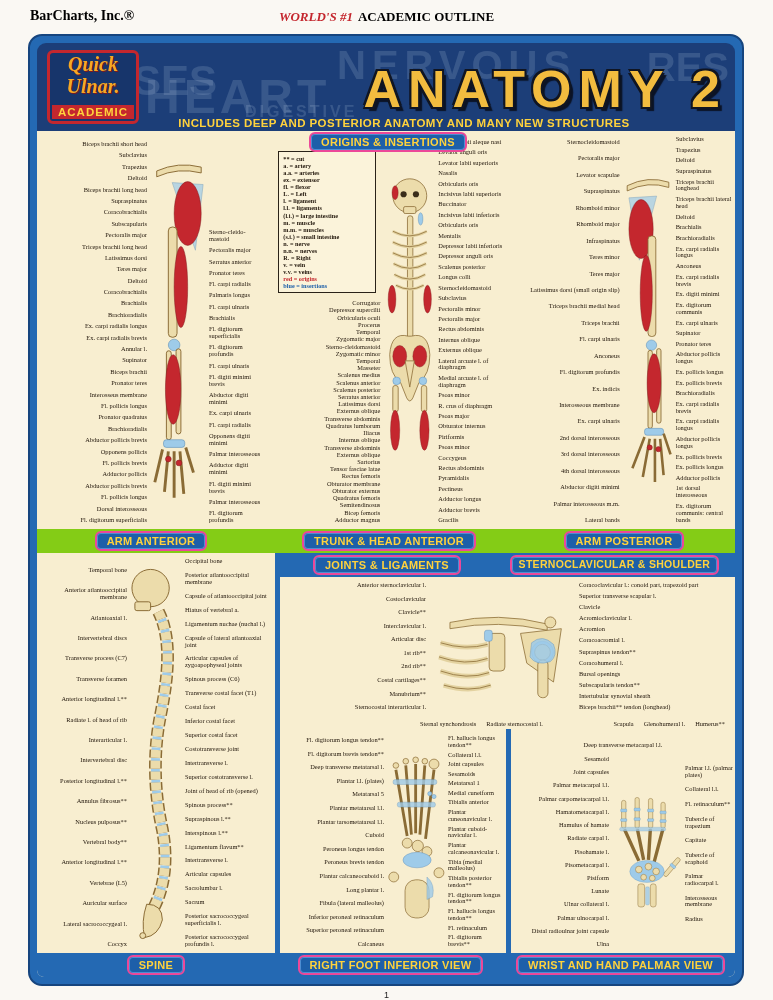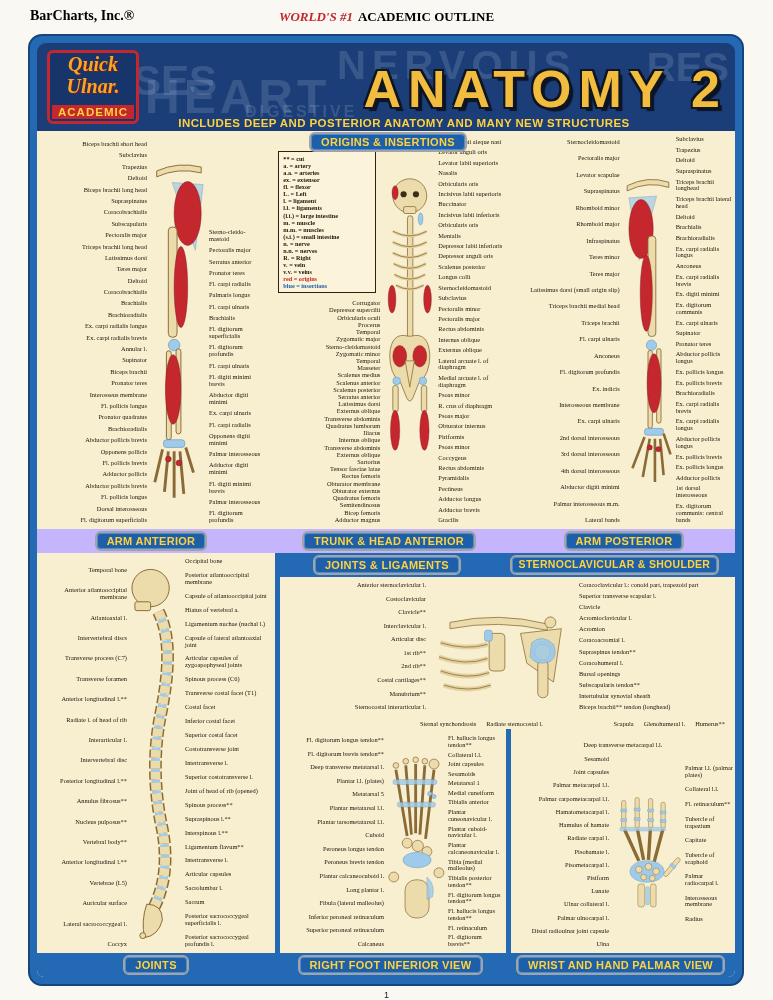--- a/index.html
+++ b/index.html
@@ -26,26 +26,26 @@
   .logo .l1{font-family:"Liberation Serif",serif;font-style:italic;font-weight:bold;font-size:20px;color:#f7a823;line-height:21px;margin-top:1px;text-shadow:1px 1px 0 #7e1a1e;}
   .logo .badge{position:absolute;left:2px;right:2px;bottom:2px;background:#c4272e;color:#ffd23c;font-weight:bold;font-size:11.5px;letter-spacing:1px;padding:1px 0;border-radius:0;}
   .title{position:absolute;left:108px;right:8px;top:16px;text-align:right;font-size:52px;font-weight:bold;color:#f2bc3f;letter-spacing:7px;z-index:2;
          text-shadow:-2px -2px 0 #101522,2px -2px 0 #101522,-2px 2px 0 #101522,2px 2px 0 #101522,4px 4px 1px rgba(8,12,24,.85);}
   .subtitle{position:absolute;left:0;right:0;bottom:2px;text-align:center;color:#ffd23c;font-weight:bold;font-size:11.5px;letter-spacing:.4px;z-index:2;padding-left:36px;}
 
   .content{position:relative;flex:1;background:#f8eed0;border-radius:0 0 7px 7px;overflow:hidden;}
 
   
   .row1{position:absolute;top:0;left:0;right:0;height:398px;display:flex;}
-  .bannerA{position:absolute;top:398px;left:0;right:0;height:24px;background:#c4b5fd;display:flex;z-index:4;}
+  .bannerA{position:absolute;top:398px;left:0;right:0;height:24px;background:#84cc16;display:flex;z-index:4;}
   .row2{position:absolute;top:422px;bottom:24px;left:0;right:0;display:flex;}
   .bannerBot{position:absolute;bottom:0;height:24px;left:0;right:0;background:#2469b3;display:flex;z-index:4;}
   .bcell{display:flex;justify-content:center;align-items:center;}
 
-  .banner{background:#1d5fa9;border:2px solid #a3a3a3;border-radius:6px;color:#ffd23c;font-weight:bold;font-size:11px;padding:2px 10px;white-space:nowrap;line-height:1.1;box-shadow:inset 0 0 0 1px #4d8ed2;letter-spacing:.3px;}
+  .banner{background:#1d5fa9;border:2px solid #ec4899;border-radius:6px;color:#ffd23c;font-weight:bold;font-size:11px;padding:2px 10px;white-space:nowrap;line-height:1.1;box-shadow:inset 0 0 0 1px #4d8ed2;letter-spacing:.3px;}
   .banner.small{font-size:10.5px;padding:2px 7px;}
 
   
   .labels{display:flex;flex-direction:column;justify-content:space-between;box-sizing:border-box;padding:5px 2px;min-height:0;}
   .ralign{text-align:right;}
   .lbl{font-family:"Liberation Serif",serif;font-size:6.4px;line-height:1.08;color:#20150a;}
 
   
   .col{position:relative;display:flex;box-sizing:border-box;}
   .col1{width:228px;}
@@ -694,21 +694,21 @@
                 </div>
             </div>
           </div>
 
         </div>
       </div>
     </div>
 
     <div class="bannerBot">
       <div class="bcell" style="width:238px">
-          <div class="banner">JOINTS</div>
+          <div class="banner">SPINE</div>
         </div>
       <div class="bcell" style="width:231px">
           <div class="banner">RIGHT FOOT INFERIOR VIEW</div>
         </div>
       <div class="bcell" style="flex:1">
           <div class="banner">WRIST AND HAND PALMAR VIEW</div>
         </div>
     </div>
 
   </div>

